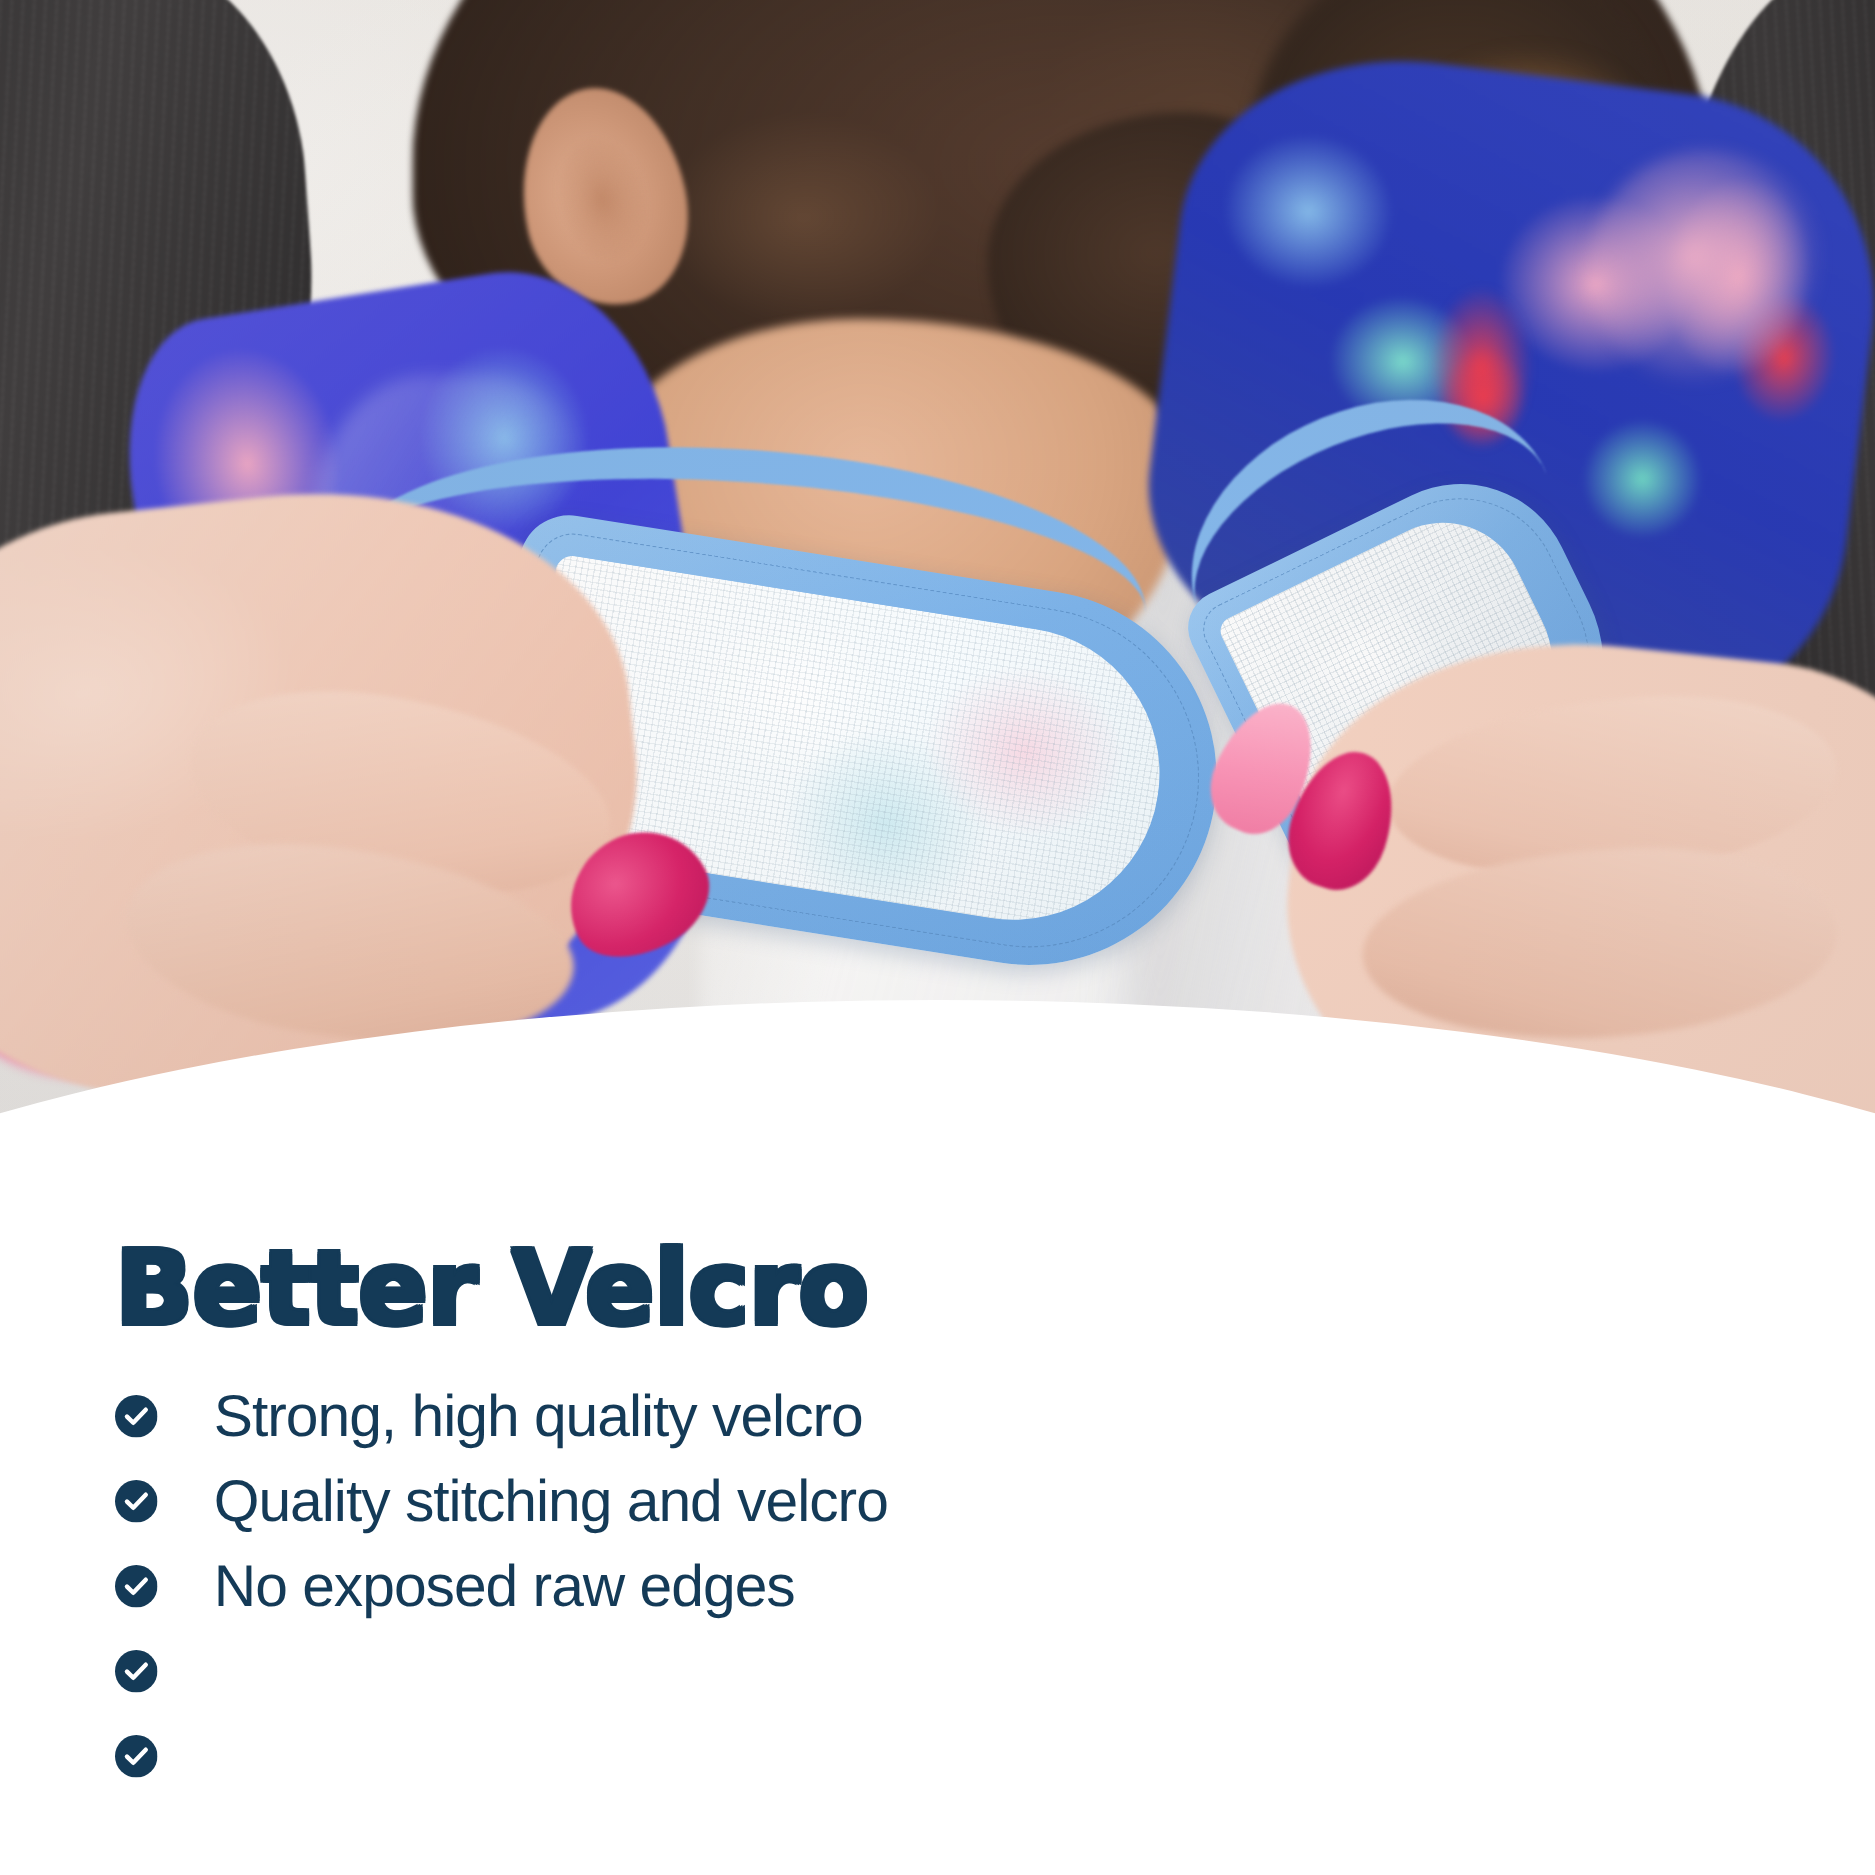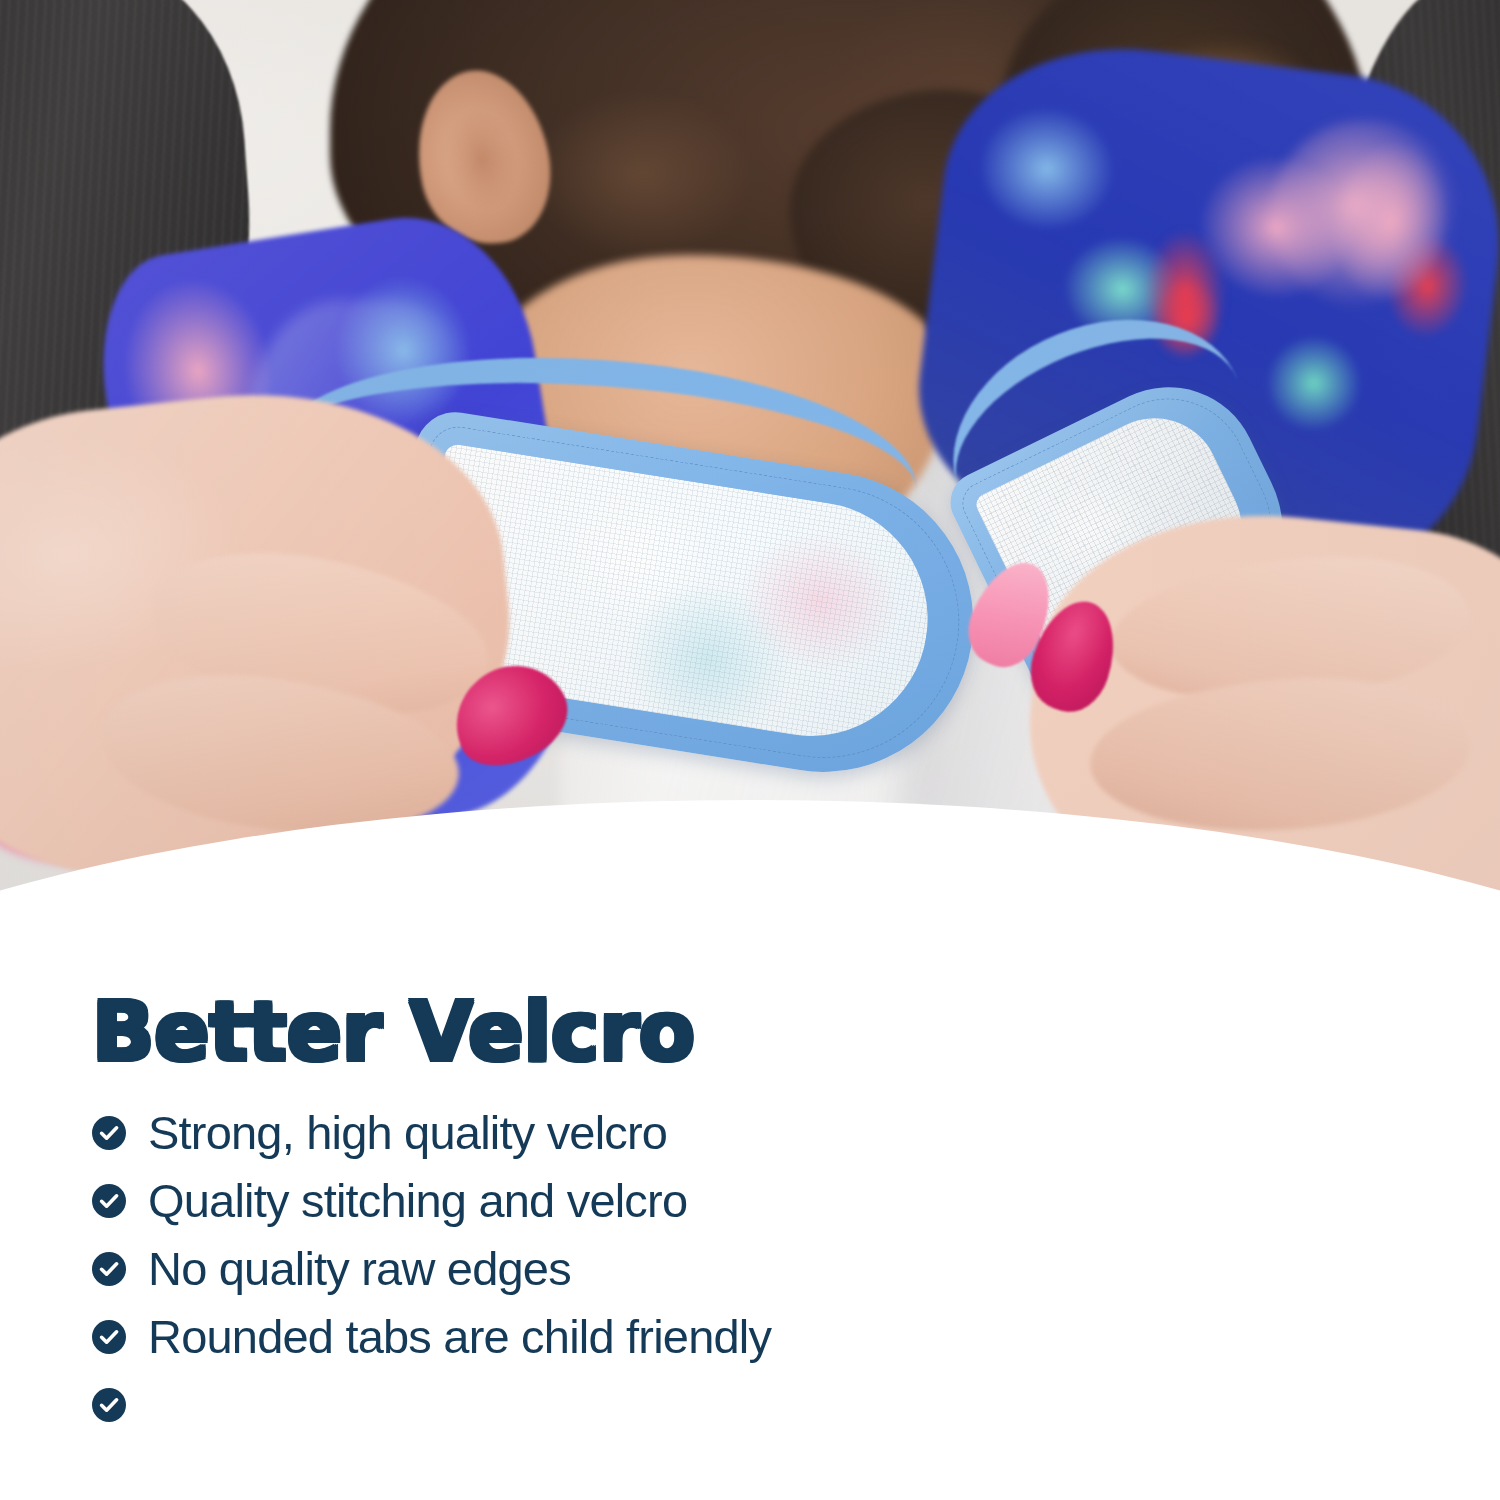--- a/index.html
+++ b/index.html
@@ -459,20 +459,21 @@
   }
   .bullet .check svg { display:block; width:34px; height:34px; }
   .bullet .btext {
     font-family:"Liberation Sans", sans-serif;
     font-size:47px;
     font-weight:400;
     color:#143A57;
     letter-spacing:-0.8px;
     white-space:nowrap;
     line-height:1;
+    margin-left:23px;
   }
 </style>
 </head>
 <body>
 
 <div id="stage">
 
   <div id="photo">
 
     <div class="bg-wall"></div>
@@ -559,38 +560,37 @@
         <span class="btext">Quality stitching and velcro</span>
       </div>
 
       <div class="bullet">
         <span class="check">
           <svg viewBox="0 0 34 34" xmlns="http://www.w3.org/2000/svg">
             <circle cx="17" cy="17" r="17" fill="#143A57"></circle>
             <path d="M9.6 17.3 L14.6 22.2 L24.6 11.8" fill="none" stroke="#FFFFFF" stroke-width="3.6" stroke-linecap="round" stroke-linejoin="round"></path>
           </svg>
         </span>
-        <span class="btext">No quality raw edges</span>
-      </div>
-
-      <div class="bullet">
-        <span class="check">
-          <svg viewBox="0 0 34 34" xmlns="http://www.w3.org/2000/svg">
-            <circle cx="17" cy="17" r="17" fill="#143A57"></circle>
-            <path d="M9.6 17.3 L14.6 22.2 L24.6 11.8" fill="none" stroke="#FFFFFF" stroke-width="3.6" stroke-linecap="round" stroke-linejoin="round"></path>
-          </svg>
-        </span>
-        <span class="btext">Rounded tabs are child friendly</span>
+        <span class="btext">No exposed raw edges</span>
       </div>
 
       <div class="bullet">
         <span class="check">
           <svg viewBox="0 0 34 34" xmlns="http://www.w3.org/2000/svg">
             <circle cx="17" cy="17" r="17" fill="#143A57"></circle>
             <path d="M9.6 17.3 L14.6 22.2 L24.6 11.8" fill="none" stroke="#FFFFFF" stroke-width="3.6" stroke-linecap="round" stroke-linejoin="round"></path>
           </svg>
         </span>
       </div>
 
+      <div class="bullet">
+        <span class="check">
+          <svg viewBox="0 0 34 34" xmlns="http://www.w3.org/2000/svg">
+            <circle cx="17" cy="17" r="17" fill="#143A57"></circle>
+            <path d="M9.6 17.3 L14.6 22.2 L24.6 11.8" fill="none" stroke="#FFFFFF" stroke-width="3.6" stroke-linecap="round" stroke-linejoin="round"></path>
+          </svg>
+        </span>
+      </div>
+
     </div>
   </div>
 
 </div>
 
 </body></html>

